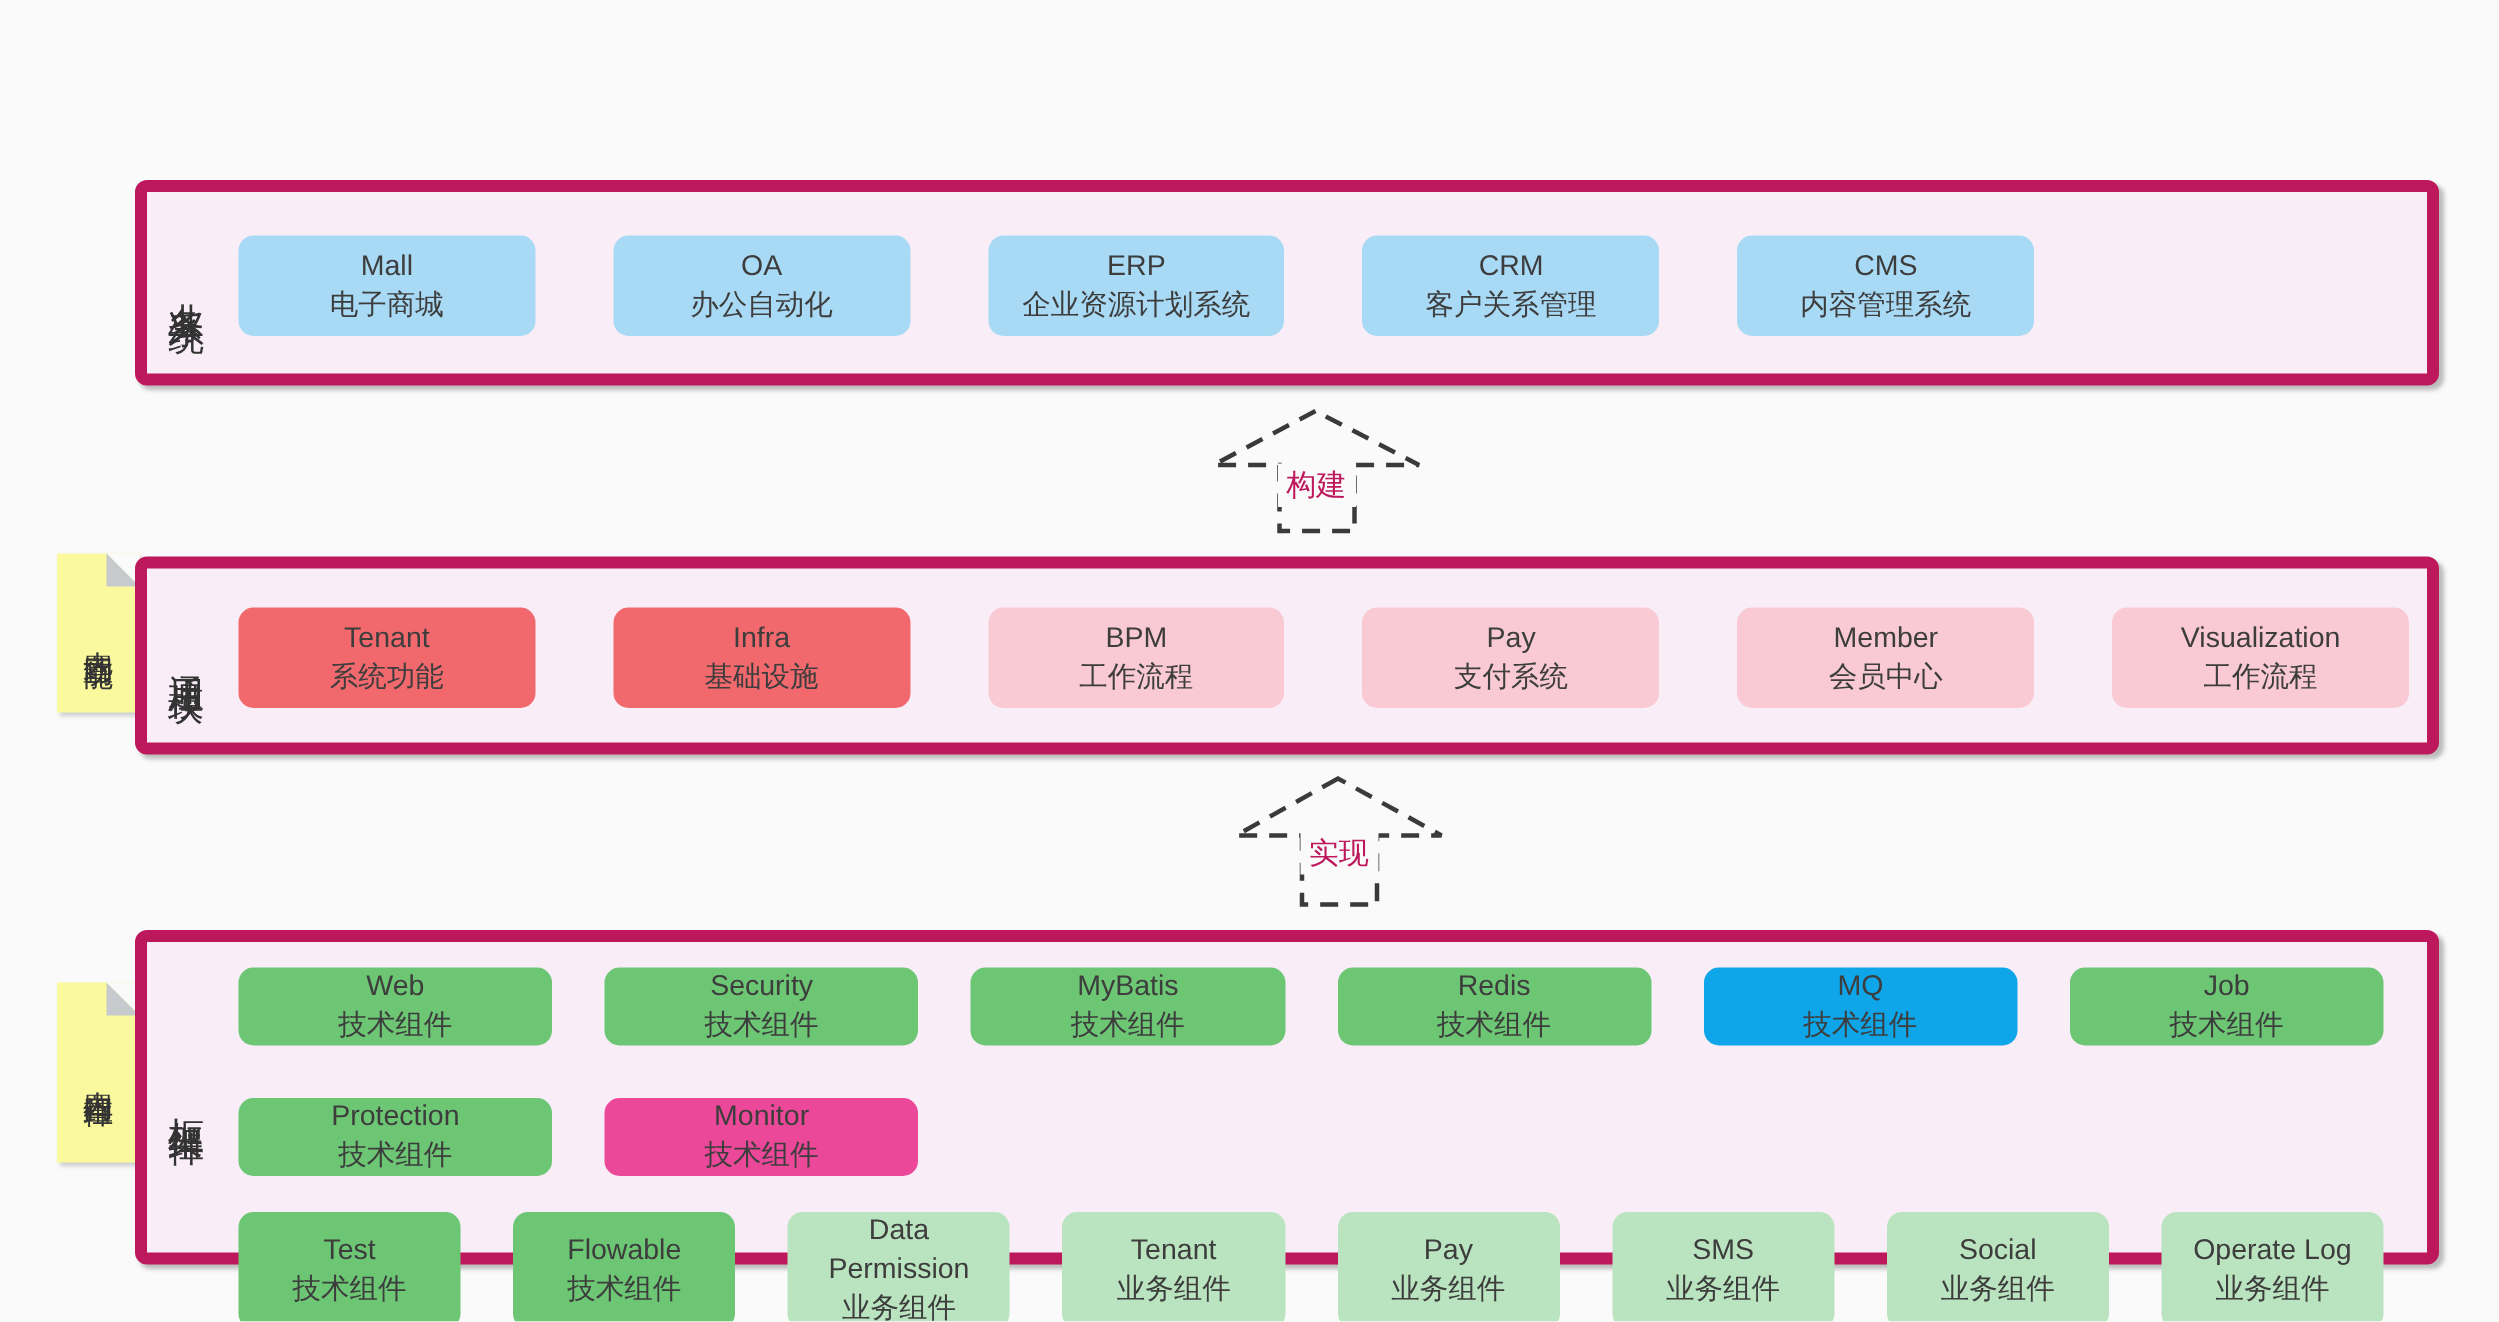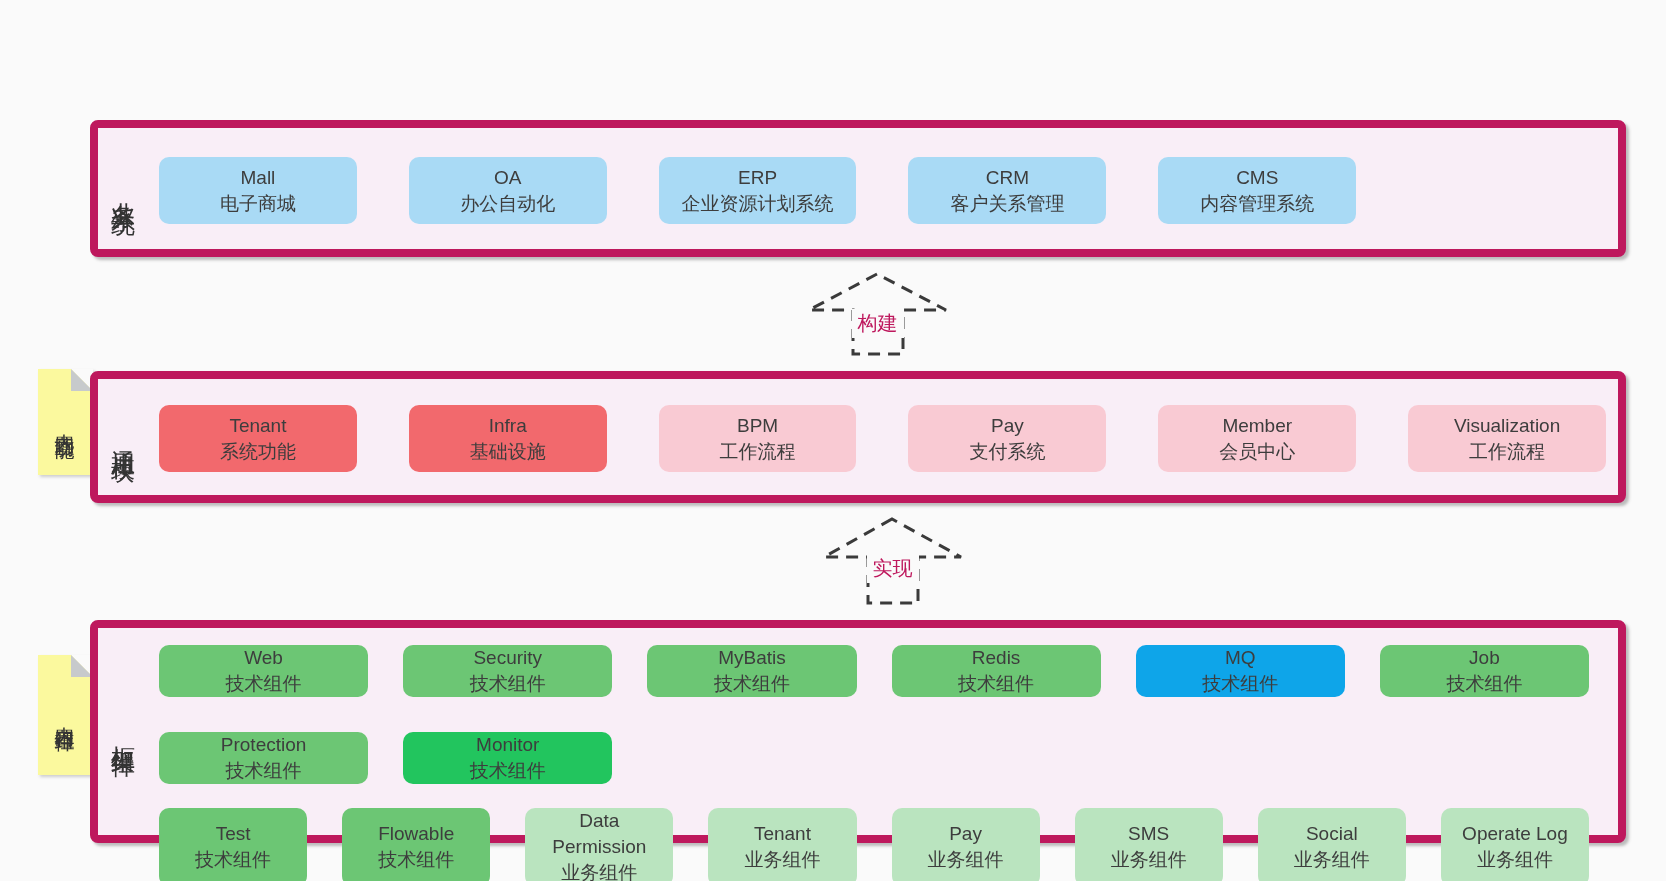--- a/index.html
+++ b/index.html
@@ -174,21 +174,21 @@
     <div class="box-subtitle">技术组件</div>
   </div>
           <div class="box" style="background: rgb(108, 198, 116);">
     <div class="box-title">Job</div>
     <div class="box-subtitle">技术组件</div>
   </div>
           <div class="box" style="background: rgb(108, 198, 116);">
     <div class="box-title">Protection</div>
     <div class="box-subtitle">技术组件</div>
   </div>
-          <div class="box" style="background: #22c55e;">
+          <div class="box" style="background: #ec4899;">
     <div class="box-title">Monitor</div>
     <div class="box-subtitle">技术组件</div>
   </div>
         </div>
         <div class="box-row" style="grid-template-columns: repeat(8, 1fr); gap: 35px;">
           <div class="box" style="background: rgb(108, 198, 116);">
     <div class="box-title">Test</div>
     <div class="box-subtitle">技术组件</div>
   </div>
           <div class="box" style="background: rgb(108, 198, 116);">

